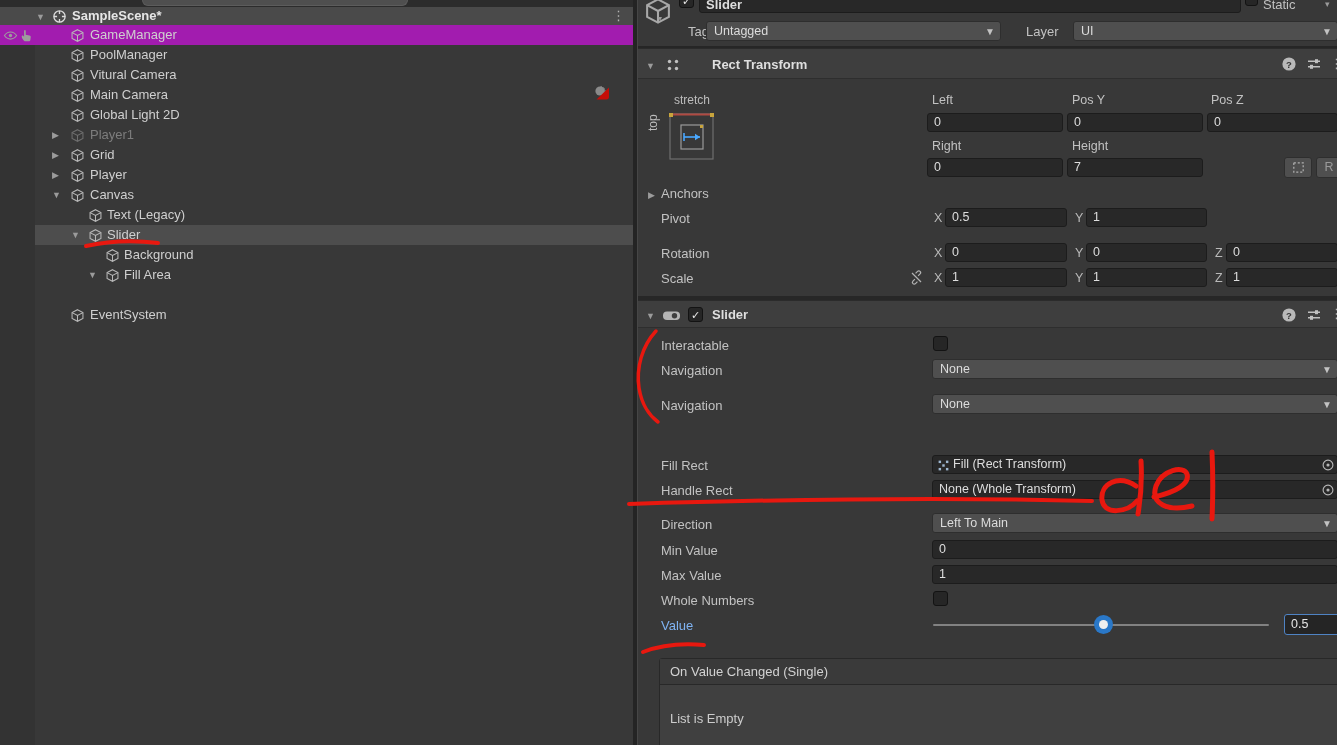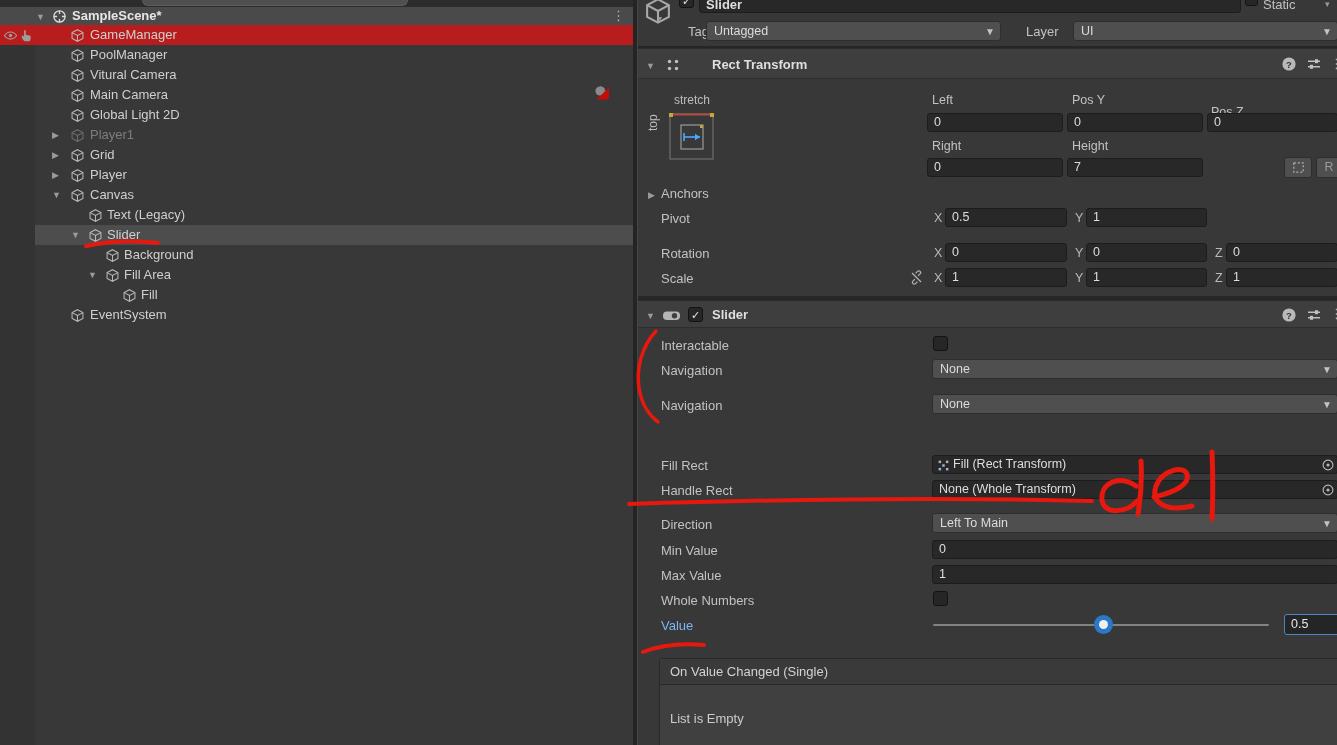--- a/index.html
+++ b/index.html
@@ -8,21 +8,21 @@
   .abs { position:absolute; }
   #stage { position:relative; width:1337px; height:745px; background:#383838; overflow:hidden; }
 
   
   #hierarchy { position:absolute; left:0; top:0; width:633px; height:745px; background:#383838; overflow:hidden; }
   #h-gutter { position:absolute; left:0; top:0; width:35px; height:745px; background:#333333; }
   #h-topstrip { position:absolute; left:0; top:0; width:633px; height:7px; background:#2c2c2c; }
   #h-search-remnant { position:absolute; left:142px; top:0; width:266px; height:6px; background:#4f4f4f; border-radius:0 0 6px 6px; border:1px solid #5c5c5c; border-top:none; }
   #h-scene-row { position:absolute; left:0; top:7px; width:633px; height:18px; background:#4a4a4a; }
   .hrow { position:absolute; left:0; width:633px; height:20px; }
-  .hrow.hover { background:#b91c1c; }
+  .hrow.hover { background:#a21caf; }
   .hrow.sel   { background:#4d4d4d; left:35px; width:598px; }
   .hlabel { position:absolute; top:2px; font-size:13px; color:#cfcfcf; white-space:nowrap; }
   .hlabel.dim { color:#7d7d7d; }
   .hlabel.scene { font-weight:bold; color:#e6e6e6; }
   .fold { position:absolute; top:4px; font-size:9px; color:#9b9b9b; line-height:12px; }
   .cubei { position:absolute; top:3px; width:15px; height:15px; color:#b9b9b9; }
   .cubei.dim { color:#6f6f6f; }
   .scenei { position:absolute; top:2px; width:15px; height:15px; color:#dcdcdc; }
   .guttericon { position:absolute; width:15px; height:15px; color:#9d9d9d; top:3px; }
   .kebab { font-size:13px; color:#b5b5b5; line-height:16px; }
@@ -248,26 +248,20 @@
         </svg>
       <span class="hlabel" style="left:124px">Background</span>
     </div>
     <div class="hrow" style="top:265px">
       <span class="fold" style="left:88px">▼</span>
       <svg class="cubei symsvg" style="left:105px" viewBox="0 0 16 16">
           <use href="#i-cube"></use>
         </svg>
       <span class="hlabel" style="left:124px">Fill Area</span>
     </div>
-    <div class="hrow" style="top:285px">
-      <svg class="cubei symsvg" style="left:122px" viewBox="0 0 16 16">
-          <use href="#i-cube"></use>
-        </svg>
-      <span class="hlabel" style="left:141px">Fill</span>
-    </div>
     <div class="hrow" style="top:305px">
       <svg class="cubei symsvg" style="left:70px" viewBox="0 0 16 16">
           <use href="#i-cube"></use>
         </svg>
       <span class="hlabel" style="left:90px">EventSystem</span>
     </div>
 
     <svg id="h-flag" class="symsvg" viewBox="0 0 20 20">
         <use href="#i-flag"></use>
       </svg>
@@ -325,21 +319,21 @@
         <rect x="12" y="12" width="22" height="24" fill="none" stroke="#9a9a9a" stroke-width="1.2"></rect>
         <rect x="31" y="12" width="3" height="3" fill="#c8a43c"></rect>
         <line x1="15" y1="24" x2="31" y2="24" stroke="#49a8ff" stroke-width="1.6"></line>
         <line x1="15" y1="20" x2="15" y2="28" stroke="#49a8ff" stroke-width="1.6"></line>
         <path d="M31 24l-5-3.2v6.4z" fill="#49a8ff"></path>
       </svg>
     </div>
 
     <span class="colhdr" style="left:294px; top:93px">Left</span>
     <span class="colhdr" style="left:434px; top:93px">Pos Y</span>
-    <span class="colhdr" style="left:573px; top:105px">Pos Z</span>
+    <span class="colhdr" style="left:573px; top:93px">Pos Z</span>
     <div class="ifield" style="left:289px; top:113px; width:136px">0</div>
     <div class="ifield" style="left:429px; top:113px; width:136px">0</div>
     <div class="ifield" style="left:569px; top:113px; width:131px">0</div>
     <span class="colhdr" style="left:294px; top:139px">Right</span>
     <span class="colhdr" style="left:434px; top:139px">Height</span>
     <div class="ifield" style="left:289px; top:158px; width:136px">0</div>
     <div class="ifield" style="left:429px; top:158px; width:136px">7</div>
     <div class="btn" style="left:646px; top:157px; width:28px; height:21px">
       <svg class="symsvg" style="margin:2px auto 0; width:15px; height:15px; color:#b0b0b0" viewBox="0 0 16 16">
           <use href="#i-blueprint"></use>

